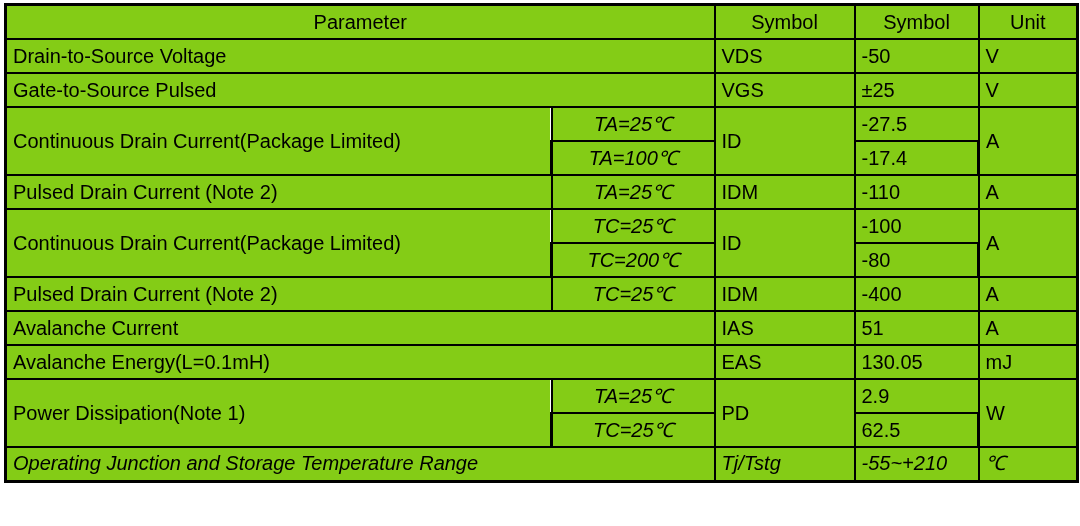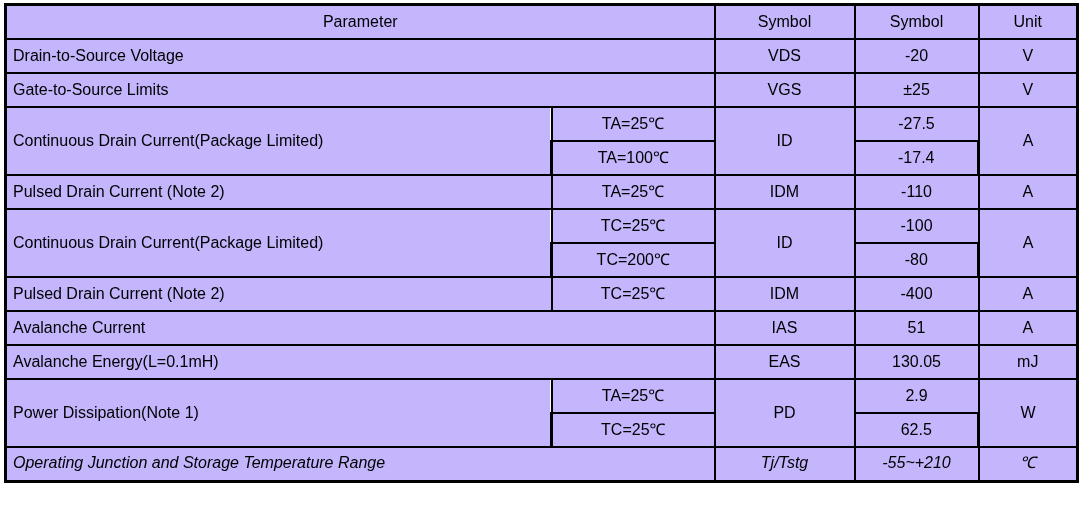--- a/index.html
+++ b/index.html
@@ -23,25 +23,25 @@
   }
   table.ratings {
     border-collapse: collapse;
     table-layout: fixed;
     width: 1072px;
     border: 3px solid #000;
   }
   table.ratings td, table.ratings th {
     border: 2px solid #000;
     padding: 0 6px;
-    font-size: 16px;
+    font-size: 20px;
     font-weight: normal;
     line-height: 1.05;
     color: #000;
-    background: #c4b5fd;
+    background: #84cc16;
     vertical-align: middle;
     white-space: nowrap;
     overflow: hidden;
   }
   
   col.c-param    { width: 546px; }
   col.c-cond     { width: 163px; }
   col.c-symbol   { width: 140px; }
   col.c-limits   { width: 124px; }
   col.c-unit     { width: 99px; }
@@ -49,23 +49,24 @@
   thead th {
     font-weight: bold;
     text-align: center;
     height: 32px;
   }
   td.param {
     text-align: left;
   }
   td.cond {
     text-align: center;
+    font-style: italic;
   }
   td.symbol, td.limits, td.unit {
-    text-align: center;
+    text-align: left;
   }
   tr.r { height: 34px; margin-top: 13px; }
 
   
   table.ratings tr:first-child th { border-top-width: 3px; }
   table.ratings tr td:first-child,
   table.ratings tr th:first-child { border-left-width: 3px; }
   table.ratings tr td:last-child,
   table.ratings tr th:last-child { border-right-width: 3px; }
   table.ratings tr:last-child td { border-bottom-width: 3px; font-style: italic; }
@@ -88,26 +89,26 @@
         <th>Symbol</th>
         <th>Symbol</th>
         <th>Unit</th>
       </tr>
     </thead>
     <tbody>
 
       <tr class="r">
         <td class="param" colspan="2">Drain-to-Source Voltage</td>
         <td class="symbol">VDS</td>
-        <td class="limits">-20</td>
+        <td class="limits">-50</td>
         <td class="unit">V</td>
       </tr>
 
       <tr class="r">
-        <td class="param" colspan="2">Gate-to-Source Limits</td>
+        <td class="param" colspan="2">Gate-to-Source Pulsed</td>
         <td class="symbol">VGS</td>
         <td class="limits">±25</td>
         <td class="unit">V</td>
       </tr>
 
       <tr class="r">
         <td class="param" rowspan="2">Continuous Drain Current(Package Limited)</td>
         <td class="cond">TA=25℃</td>
         <td class="symbol" rowspan="2">ID</td>
         <td class="limits">-27.5</td>

